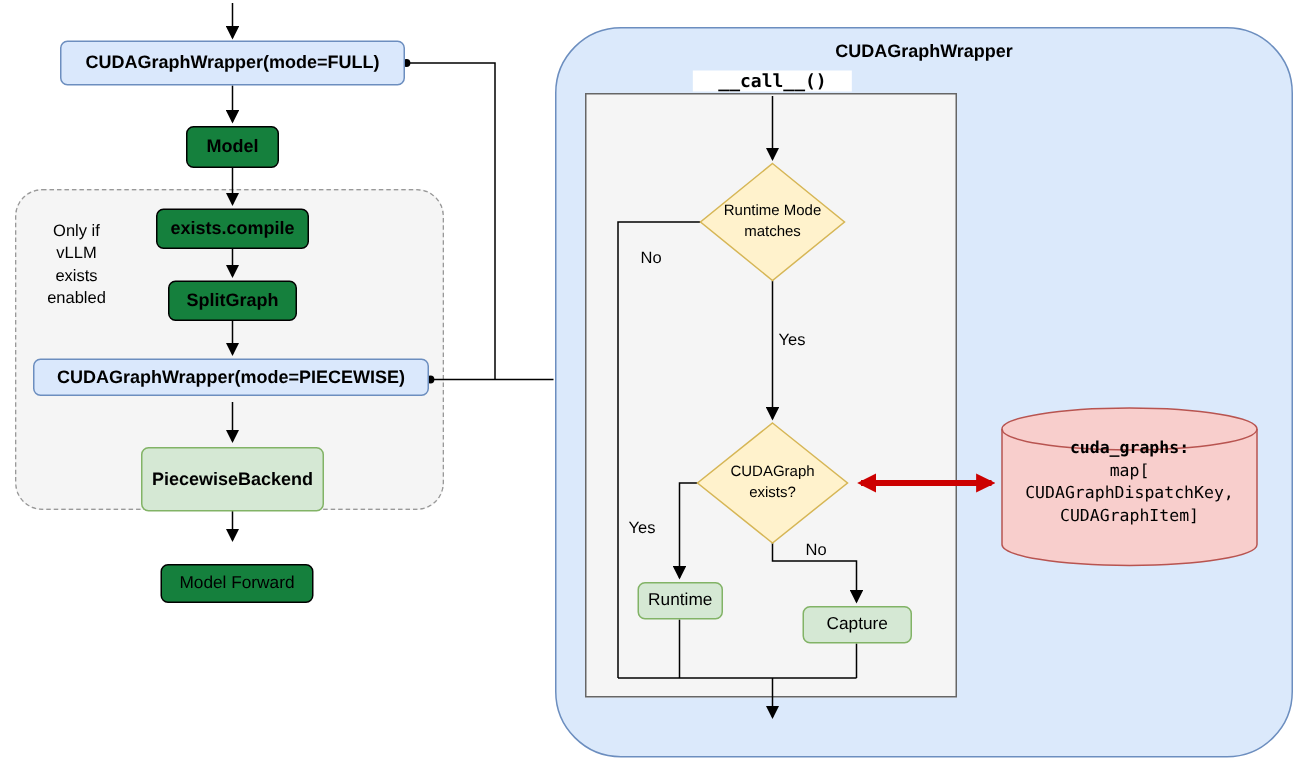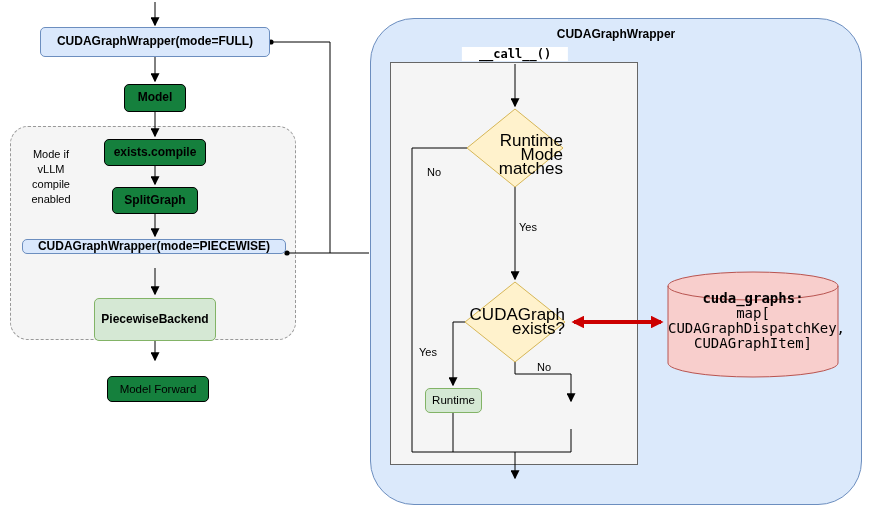--- a/index.html
+++ b/index.html
@@ -33,24 +33,24 @@
   .box.normal { font-weight:normal; font-size:11.5px; }
 
   
   .panel-title { position:absolute; left:370px; top:27px; width:492px; text-align:center;
     font-size:12px; font-weight:bold; }
   .note { position:absolute; left:14px; top:147px; width:74px; text-align:center;
     font-size:11px; line-height:15px; }
   .call-label { position:absolute; left:515px; top:47px; transform:translateX(-50%);
     font-family:"DejaVu Sans Mono", monospace; font-weight:bold; font-size:12px;
     background:#fff; padding:0 17px; white-space:nowrap; }
-  .d-label { position:absolute; text-align:right; font-size:17px; line-height:14px; }
+  .d-label { position:absolute; text-align:center; font-size:10px; line-height:14px; }
   .edge-label { position:absolute; font-size:11px; }
   .cyl-text { position:absolute; left:668px; top:291px; width:170px; text-align:center;
-    font-family:"DejaVu Sans Mono", monospace; font-size:14px; line-height:15px; }
+    font-family:"DejaVu Sans Mono", monospace; font-size:11px; line-height:15px; }
   .cyl-text .first { font-weight:bold; }
 </style>
 </head>
 <body>
 
 <div class="canvas">
 
   <div class="panel-blue"></div>
   <div class="group-dashed"></div>
   <div class="panel-gray"></div>
@@ -93,29 +93,29 @@
 
     <path class="red-arrow" d="M574 322 L661 322" marker-start="url(#arrow-red)" marker-end="url(#arrow-red)"></path>
     <path class="cylinder" d="M668 286 A85 14 0 0 1 838 286 L838 363 A85 14 0 0 1 668 363 Z"></path>
     <path class="cylinder-rim" d="M668 286 A85 14 0 0 0 838 286"></path>
   </svg>
 
   <div class="box blue" style="left:40px; top:27px; width:230px; height:30px;">CUDAGraphWrapper(mode=FULL)</div>
   <div class="box" style="left:124px; top:84px; width:62px; height:28px;">Model</div>
 
   <div class="note">
-    <div>Mode if</div>
+    <div>Only if</div>
     <div>vLLM</div>
-    <div>compile</div>
+    <div>exists</div>
     <div>enabled</div>
   </div>
 
   <div class="box" style="left:104px; top:139px; width:102px; height:27px;">exists.compile</div>
   <div class="box" style="left:112px; top:187px; width:86px; height:27px;">SplitGraph</div>
-  <div class="box blue" style="left:22px; top:239px; width:264px; height:15px;">CUDAGraphWrapper(mode=PIECEWISE)</div>
+  <div class="box blue" style="left:22px; top:239px; width:264px; height:25px;">CUDAGraphWrapper(mode=PIECEWISE)</div>
   <div class="box green" style="left:94px; top:298px; width:122px; height:43px;">PiecewiseBackend</div>
   <div class="box normal" style="left:107px; top:376px; width:102px; height:26px;">Model Forward</div>
 
   <div class="panel-title">CUDAGraphWrapper</div>
   <div class="call-label">__call__()</div>
 
   <div class="d-label" style="left:467px; top:134px; width:96px;">
     <div>Runtime Mode</div>
     <div>matches</div>
   </div>
@@ -123,20 +123,21 @@
     <div>CUDAGraph</div>
     <div>exists?</div>
   </div>
 
   <span class="edge-label" style="left:427px; top:166px;">No</span>
   <span class="edge-label" style="left:519px; top:221px;">Yes</span>
   <span class="edge-label" style="left:419px; top:346px;">Yes</span>
   <span class="edge-label" style="left:537px; top:361px;">No</span>
 
   <div class="box green normal" style="left:425px; top:388px; width:57px; height:25px;">Runtime</div>
+  <div class="box green normal" style="left:535px; top:404px; width:73px; height:25px;">Capture</div>
 
   <div class="cyl-text">
     <div class="first">cuda_graphs:</div>
     <div>map[</div>
     <div>CUDAGraphDispatchKey,</div>
     <div>CUDAGraphItem]</div>
   </div>
 
 </div>
 

